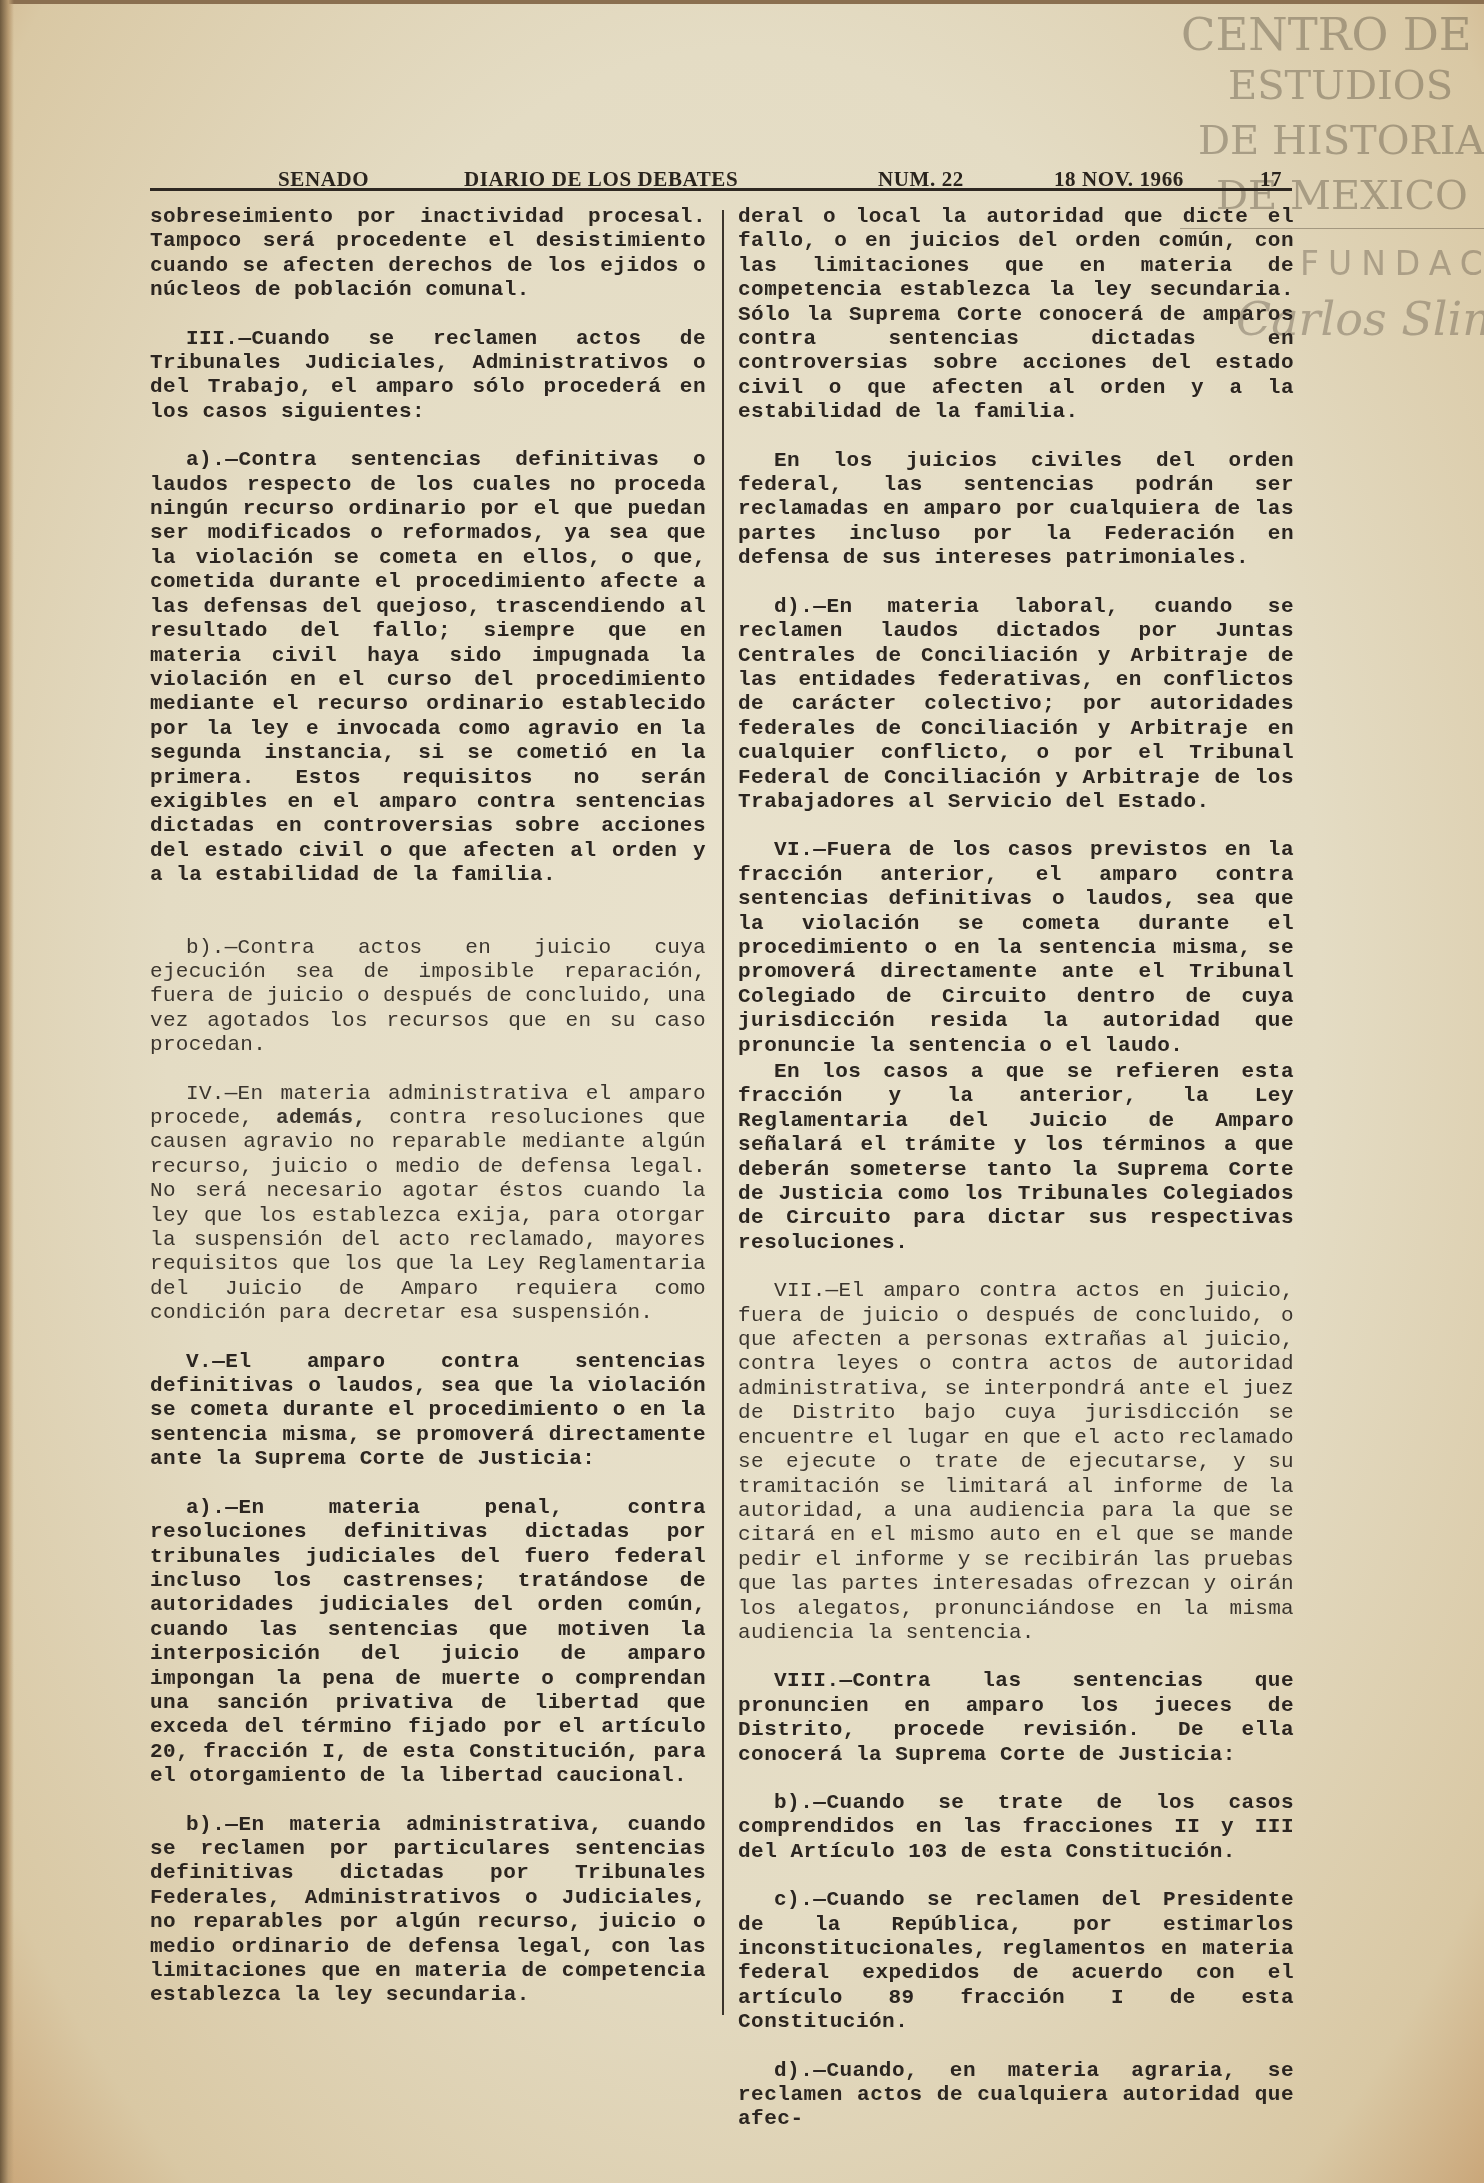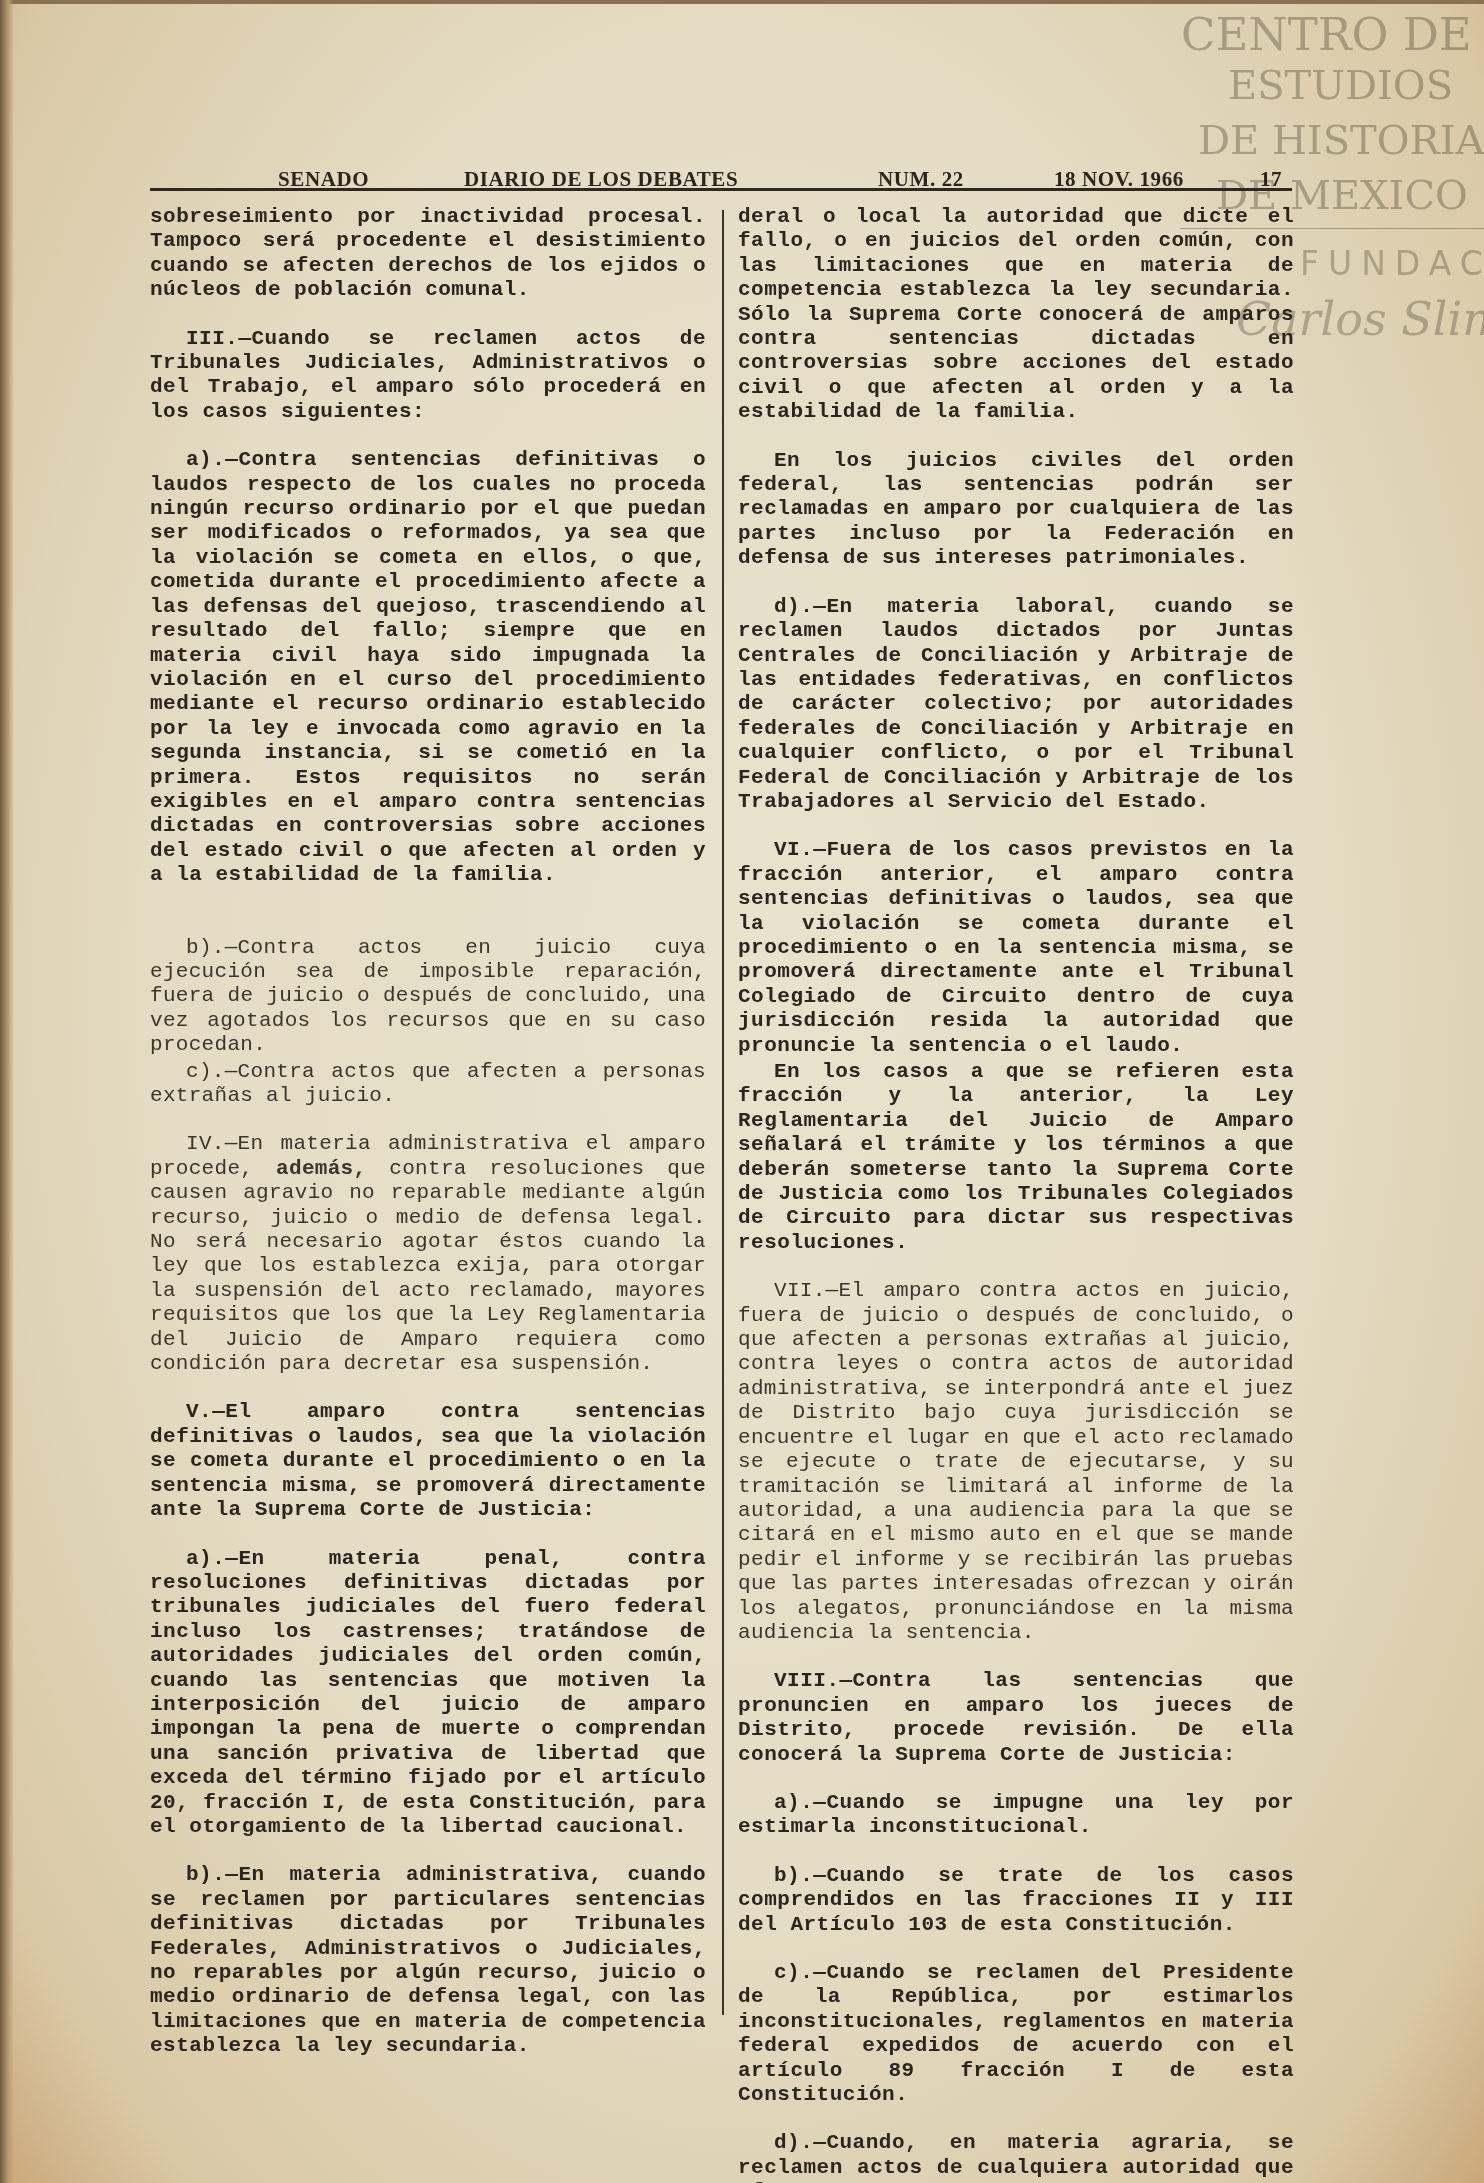--- a/index.html
+++ b/index.html
@@ -63,32 +63,30 @@
   <span class="h-page">17</span>
 </div>
 <div class="rule"></div>
 <div class="divider"></div>
 
 <div class="col left">
   <p class="b">sobreseimiento por inactividad procesal. Tampoco será procedente el desistimiento cuando se afecten derechos de los ejidos o núcleos de población comunal.</p>
   <p class="b ind gap1">III.—Cuando se reclamen actos de Tribunales Judiciales, Administrativos o del Trabajo, el amparo sólo procederá en los casos siguientes:</p>
   <p class="b ind gap1">a).—Contra sentencias definitivas o laudos respecto de los cuales no proceda ningún recurso ordinario por el que puedan ser modificados o reformados, ya sea que la violación se cometa en ellos, o que, cometida durante el procedimiento afecte a las defensas del quejoso, trascendiendo al resultado del fallo; siempre que en materia civil haya sido impugnada la violación en el curso del procedimiento mediante el recurso ordinario establecido por la ley e invocada como agravio en la segunda instancia, si se cometió en la primera. Estos requisitos no serán exigibles en el amparo contra sentencias dictadas en controversias sobre acciones del estado civil o que afecten al orden y a la estabilidad de la familia.</p>
   <p class="r ind gap2">b).—Contra actos en juicio cuya ejecución sea de imposible reparación, fuera de juicio o después de concluido, una vez agotados los recursos que en su caso procedan.</p>
-  <p class="r ind gap0">c).—Contra actos que afecten a personas extrañas al juicio.</p>
   <p class="r ind gap1"><span>IV.—En materia administrativa el amparo procede, </span><b>además,</b><span> contra resoluciones que causen agravio no reparable mediante algún recurso, juicio o medio de defensa legal. No será necesario agotar éstos cuando la ley que los establezca exija, para otorgar la suspensión del acto reclamado, mayores requisitos que los que la Ley Reglamentaria del Juicio de Amparo requiera como condición para decretar esa suspensión.</span></p>
   <p class="b ind gap1">V.—El amparo contra sentencias definitivas o laudos, sea que la violación se cometa durante el procedimiento o en la sentencia misma, se promoverá directamente ante la Suprema Corte de Justicia:</p>
   <p class="b ind gap1">a).—En materia penal, contra resoluciones definitivas dictadas por tribunales judiciales del fuero federal incluso los castrenses; tratándose de autoridades judiciales del orden común, cuando las sentencias que motiven la interposición del juicio de amparo impongan la pena de muerte o comprendan una sanción privativa de libertad que exceda del término fijado por el artículo 20, fracción I, de esta Constitución, para el otorgamiento de la libertad caucional.</p>
   <p class="b ind gap1">b).—En materia administrativa, cuando se reclamen por particulares sentencias definitivas dictadas por Tribunales Federales, Administrativos o Judiciales, no reparables por algún recurso, juicio o medio ordinario de defensa legal, con las limitaciones que en materia de competencia establezca la ley secundaria.</p>
 </div>
 
 <div class="col right">
   <p class="b">deral o local la autoridad que dicte el fallo, o en juicios del orden común, con las limitaciones que en materia de competencia establezca la ley secundaria. Sólo la Suprema Corte conocerá de amparos contra sentencias dictadas en controversias sobre acciones del estado civil o que afecten al orden y a la estabilidad de la familia.</p>
   <p class="b ind gap1">En los juicios civiles del orden federal, las sentencias podrán ser reclamadas en amparo por cualquiera de las partes incluso por la Federación en defensa de sus intereses patrimoniales.</p>
   <p class="b ind gap1">d).—En materia laboral, cuando se reclamen laudos dictados por Juntas Centrales de Conciliación y Arbitraje de las entidades federativas, en conflictos de carácter colectivo; por autoridades federales de Conciliación y Arbitraje en cualquier conflicto, o por el Tribunal Federal de Conciliación y Arbitraje de los Trabajadores al Servicio del Estado.</p>
   <p class="b ind gap1">VI.—Fuera de los casos previstos en la fracción anterior, el amparo contra sentencias definitivas o laudos, sea que la violación se cometa durante el procedimiento o en la sentencia misma, se promoverá directamente ante el Tribunal Colegiado de Circuito dentro de cuya jurisdicción resida la autoridad que pronuncie la sentencia o el laudo.</p>
   <p class="b ind gap0">En los casos a que se refieren esta fracción y la anterior, la Ley Reglamentaria del Juicio de Amparo señalará el trámite y los términos a que deberán someterse tanto la Suprema Corte de Justicia como los Tribunales Colegiados de Circuito para dictar sus respectivas resoluciones.</p>
   <p class="r ind gap1">VII.—El amparo contra actos en juicio, fuera de juicio o después de concluido, o que afecten a personas extrañas al juicio, contra leyes o contra actos de autoridad administrativa, se interpondrá ante el juez de Distrito bajo cuya jurisdicción se encuentre el lugar en que el acto reclamado se ejecute o trate de ejecutarse, y su tramitación se limitará al informe de la autoridad, a una audiencia para la que se citará en el mismo auto en el que se mande pedir el informe y se recibirán las pruebas que las partes interesadas ofrezcan y oirán los alegatos, pronunciándose en la misma audiencia la sentencia.</p>
   <p class="b ind gap1">VIII.—Contra las sentencias que pronuncien en amparo los jueces de Distrito, procede revisión. De ella conocerá la Suprema Corte de Justicia:</p>
-  <p class="b ind gap1">a).—Cuando se impugne una ley por estimarla inconstitucional.</p>
   <p class="b ind gap1">b).—Cuando se trate de los casos comprendidos en las fracciones II y III del Artículo 103 de esta Constitución.</p>
   <p class="b ind gap1">c).—Cuando se reclamen del Presidente de la República, por estimarlos inconstitucionales, reglamentos en materia federal expedidos de acuerdo con el artículo 89 fracción I de esta Constitución.</p>
   <p class="b ind gap1">d).—Cuando, en materia agraria, se reclamen actos de cualquiera autoridad que afec-</p>
 </div>
 
 </body></html>

